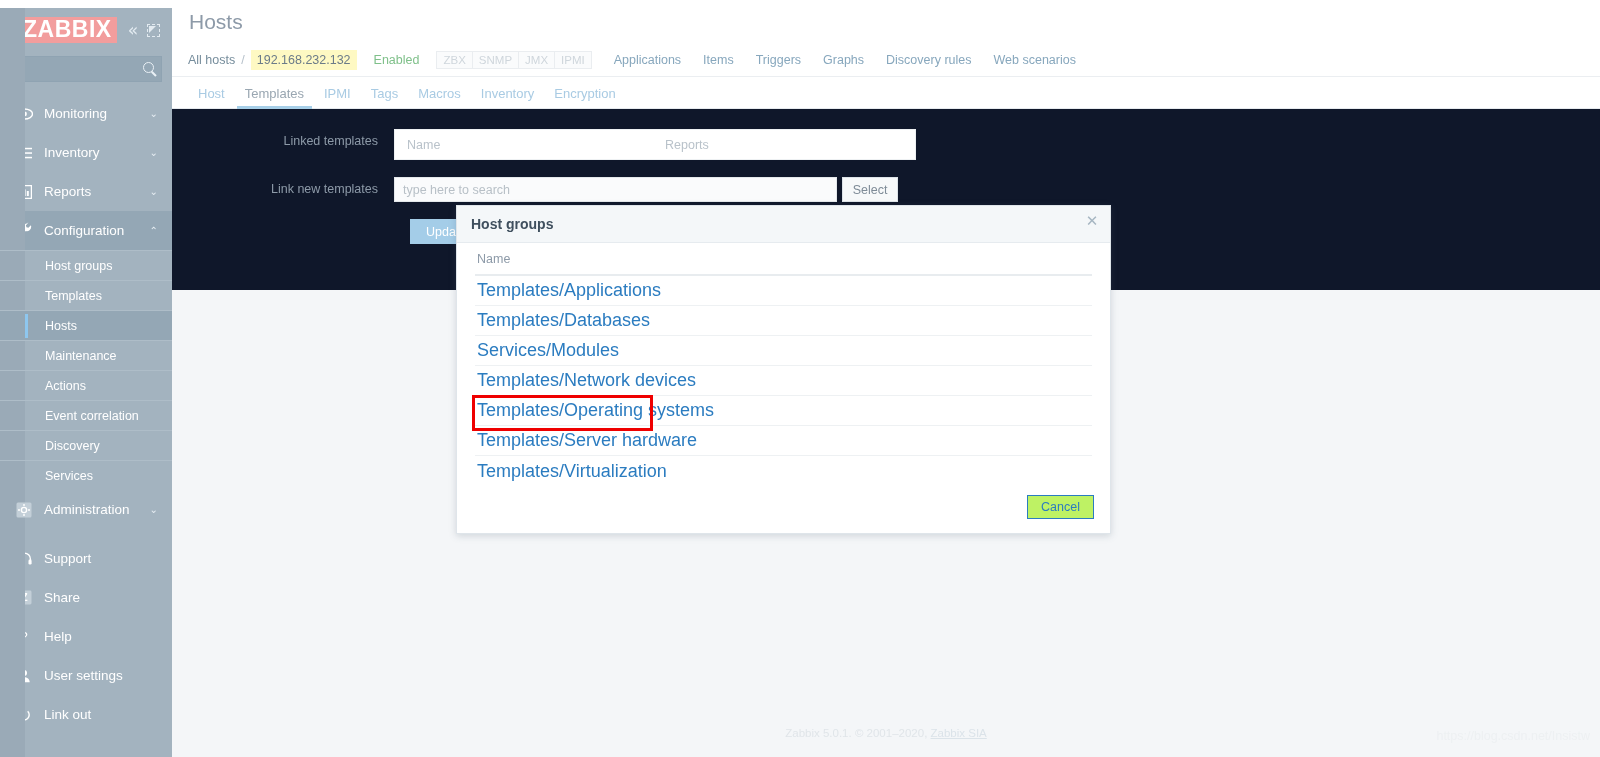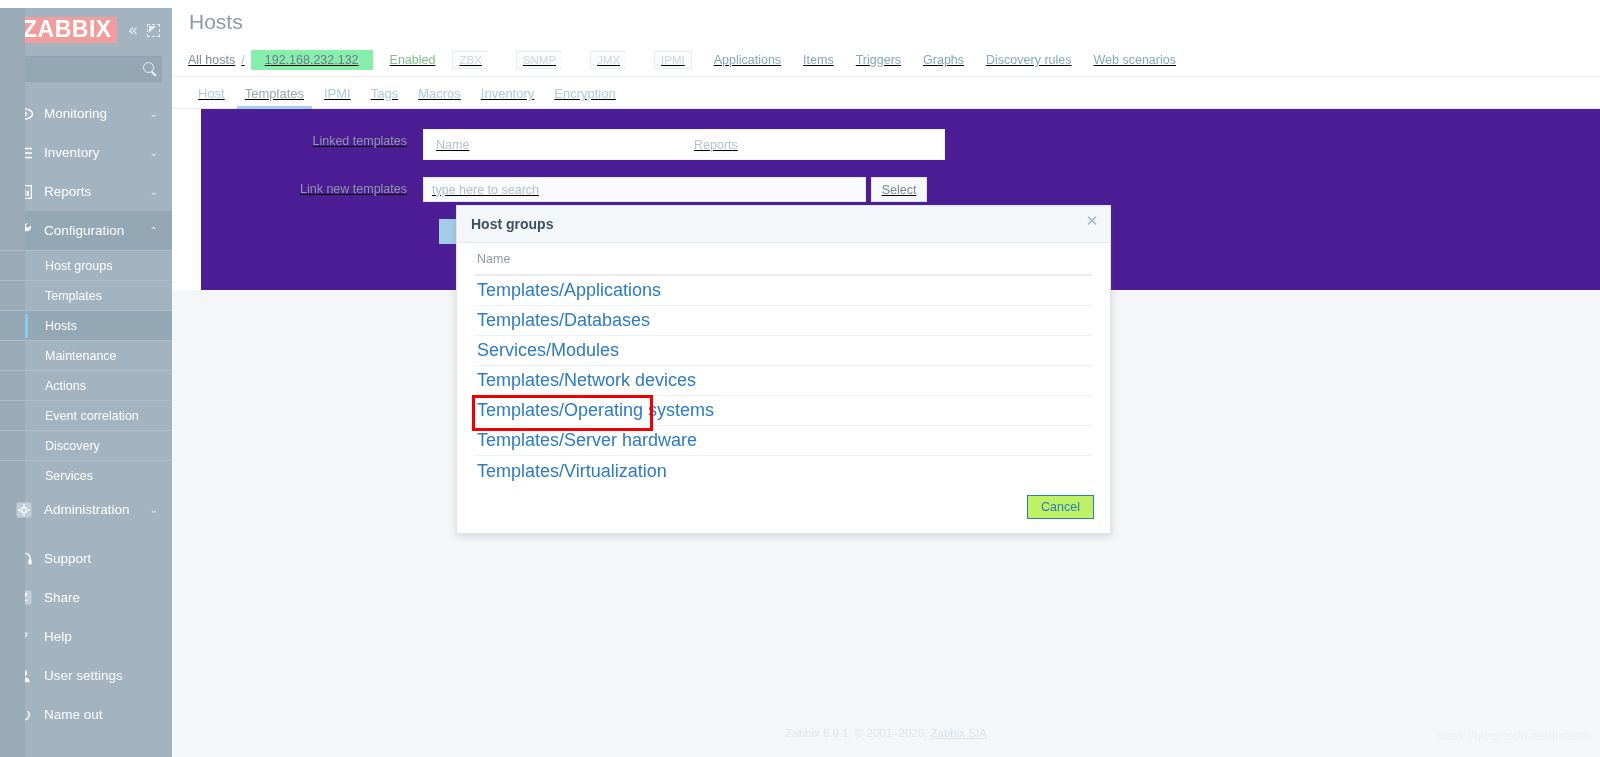--- a/index.html
+++ b/index.html
@@ -113,35 +113,35 @@
     position: absolute; left: 172px; top: 0;
     width: 1428px; height: 757px;
     background: #f4f6f8;
   }
   .page-head {
     height: 44px; background: #ffffff;
     display: flex; align-items: center; padding-left: 17px;
   }
   .page-title { font-size: 21px; color: #8d9aa8; font-weight: normal; }
 
-  .white-panel { background: #ffffff; text-decoration: underline; }
+  .white-panel { background: #ffffff; }
 
   .crumb-row {
     height: 33px; display: flex; align-items: center;
     padding-left: 16px; gap: 0px; font-size: 12.5px;
     border-bottom: 1px solid #ebeef1;
   }
   .crumb-link { color: #768d9c; cursor: pointer; }
   .crumb-sep { color: #b7c2cb; margin: 0 6px; }
   .crumb-host {
-    background: #86efac; color: #6b7b88;
-    padding: 3px 14px; cursor: pointer;
+    background: #fef9c3; color: #6b7b88;
+    padding: 3px 6px; cursor: pointer;
   }
   .crumb-status { color: #7fc08a; margin-left: 17px; cursor: pointer; }
-  .iface-group { display: flex; margin-left: 17px; gap: 28px; }
+  .iface-group { display: flex; margin-left: 17px; }
   .iface {
     color: #cfd6dc; background: #fafbfc;
     border: 1px solid #eaedf0; border-right: 0;
     padding: 2px 6px; font-size: 11.5px; cursor: pointer;
   }
   .iface:last-child { border-right: 1px solid #eaedf0; }
   .crumb-nav { display: flex; margin-left: 22px; gap: 22px; }
   .crumb-nav span { color: #87a7bd; cursor: pointer; }
 
   .tab-row {
@@ -152,21 +152,21 @@
   .tab {
     font-size: 13px; color: #a9cbe3; cursor: pointer;
     padding: 0 10px 7px 10px; position: relative;
   }
   .tab.active { color: #9aa7b2; }
   .tab.active::after {
     content: ""; position: absolute; left: 2px; right: 2px; bottom: -1px;
     height: 3px; background: #a7cfe8;
   }
 
-  .form-area { background: #4c1d95; padding-top: 20px; height: 181px; margin-left: 29px; }
+  .form-area { background: #0f172a; padding-top: 20px; height: 181px; }
   .form-row { display: flex; align-items: flex-start; margin-bottom: 17px; }
   .form-label {
     width: 222px; text-align: right; padding-right: 16px;
     font-size: 12.5px; color: #8d9aa8; padding-top: 5px;
   }
   .linked-box {
     width: 522px; min-height: 31px;
     border: 1px solid #eef1f3; background: #fff;
     display: flex; align-items: center;
     font-size: 12.5px; color: #b9c2ca;
@@ -413,21 +413,21 @@
           </span>
           <span>User settings</span>
         </div>
         <div class="sb-b-item">
           <span class="sb-ico">
             <svg width="14" height="14" viewBox="0 0 14 14">
               <path d="M3.3 3.2a5.2 5.2 0 1 0 7.4 0" fill="none" stroke="#fff" stroke-width="1.4"></path>
               <line x1="7" y1="0.8" x2="7" y2="6.4" stroke="#fff" stroke-width="1.4"></line>
             </svg>
           </span>
-          <span>Name out</span>
+          <span>Link out</span>
         </div>
       </div>
 
     </div>
   </div>
 
   <div class="main">
 
     <div class="page-head">
       <div class="page-title">Hosts</div>

